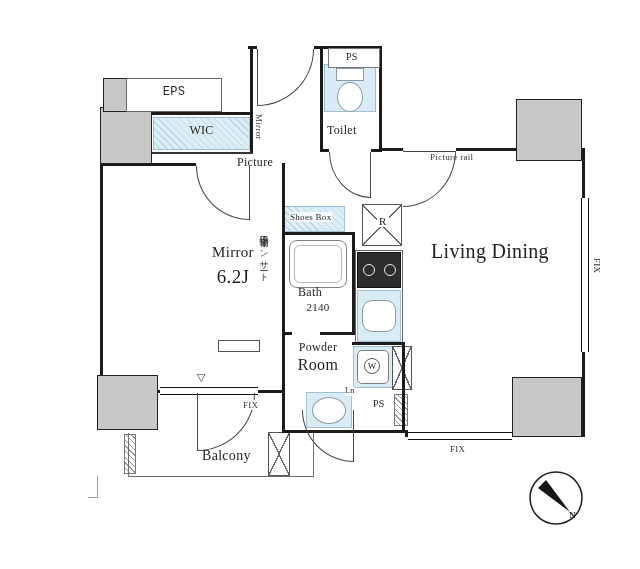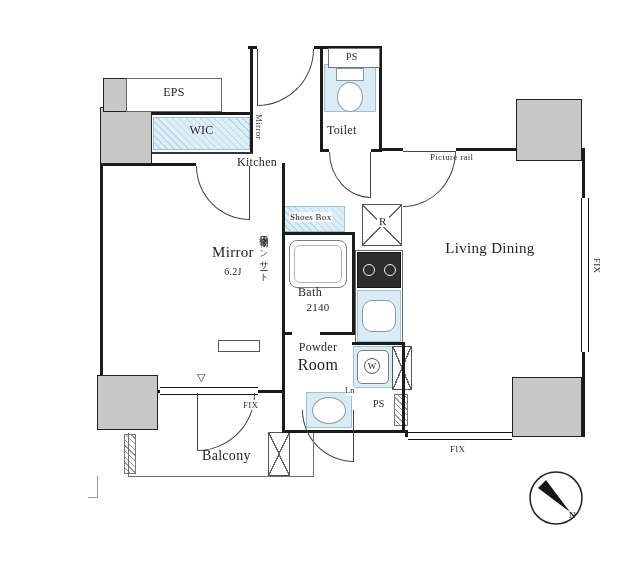--- a/index.html
+++ b/index.html
@@ -119,38 +119,38 @@
   <div class="arc arc-bl-leafR" style="left:302px;top:410px;width:52px;height:52px;"></div>
   <div class="arc arc-br-leafL" style="left:197px;top:393px;width:58px;height:58px;"></div>
 
   <div class="thinline" style="left:128px;top:433px;width:1px;height:44px;"></div>
   <div class="thinline" style="left:128px;top:476px;width:186px;height:1px;"></div>
   <div class="thinline" style="left:313px;top:433px;width:1px;height:44px;"></div>
   <div class="thinline" style="left:97px;top:476px;width:1px;height:22px;background:#999;"></div>
   <div class="thinline" style="left:88px;top:497px;width:10px;height:1px;background:#999;"></div>
 
   <div class="lbl" style="left:126px;top:86px;width:96px;font-size:12px;">
-    <span class="ctr" style="display:block;">EPS</span>
+    <span class="ctr" style="display:block;font-family:Liberation Mono, monospace;">EPS</span>
     </div>
   <div class="lbl" style="left:153px;top:124px;width:97px;font-size:12px;">
     <span class="ctr" style="display:block;">WIC</span>
     </div>
   <div class="lbl vlbl" style="left:254px;top:114px;font-size:9px;color:#444;">Mirror</div>
-  <div class="lbl" style="left:237px;top:156px;font-size:12px;">Kitchen</div>
+  <div class="lbl" style="left:237px;top:156px;font-size:12px;">Picture</div>
   <div class="lbl" style="left:327px;top:124px;font-size:12px;">Toilet</div>
   <div class="lbl" style="left:346px;top:51px;font-size:10px;">PS</div>
   <div class="lbl" style="left:430px;top:152px;font-size:9px;color:#333;">Picture rail</div>
   <div class="lbl" style="left:289px;top:212px;font-size:9px;background:rgba(255,255,255,.75);padding:0 1px;">Shoes Box</div>
   <div class="lbl" style="left:377px;top:215px;font-size:11px;background:#fff;padding:0 2px;">R</div>
 
   <div class="lbl ctr" style="left:170px;top:244px;width:126px;font-size:15px;">Mirror</div>
-  <div class="lbl ctr" style="left:170px;top:266px;width:126px;font-size:10px;">6.2J</div>
+  <div class="lbl ctr" style="left:170px;top:266px;width:126px;font-size:19px;">6.2J</div>
   <div class="lbl vlbl" style="left:259px;top:228px;height:110px;font-size:9px;letter-spacing:1px;color:#333;">物干金物インサート</div>
 
-  <div class="lbl ctr" style="left:420px;top:240px;width:140px;font-size:15px;">Living Dining</div>
+  <div class="lbl ctr" style="left:420px;top:240px;width:140px;font-size:20px;">Living Dining</div>
 
   <div class="lbl ctr" style="left:288px;top:286px;width:44px;font-size:12px;">Bath</div>
   <div class="lbl ctr" style="left:296px;top:301px;width:44px;font-size:11px;">2140</div>
   <div class="lbl ctr" style="left:288px;top:341px;width:60px;font-size:12px;">Powder</div>
   <div class="lbl ctr" style="left:288px;top:356px;width:60px;font-size:16px;">Room</div>
 
   <div class="wcirc" style="left:364px;top:358px;">
     <span>W</span>
     </div>
   <div class="lbl" style="left:345px;top:387px;font-size:8px;background:#fff;">Ln</div>

